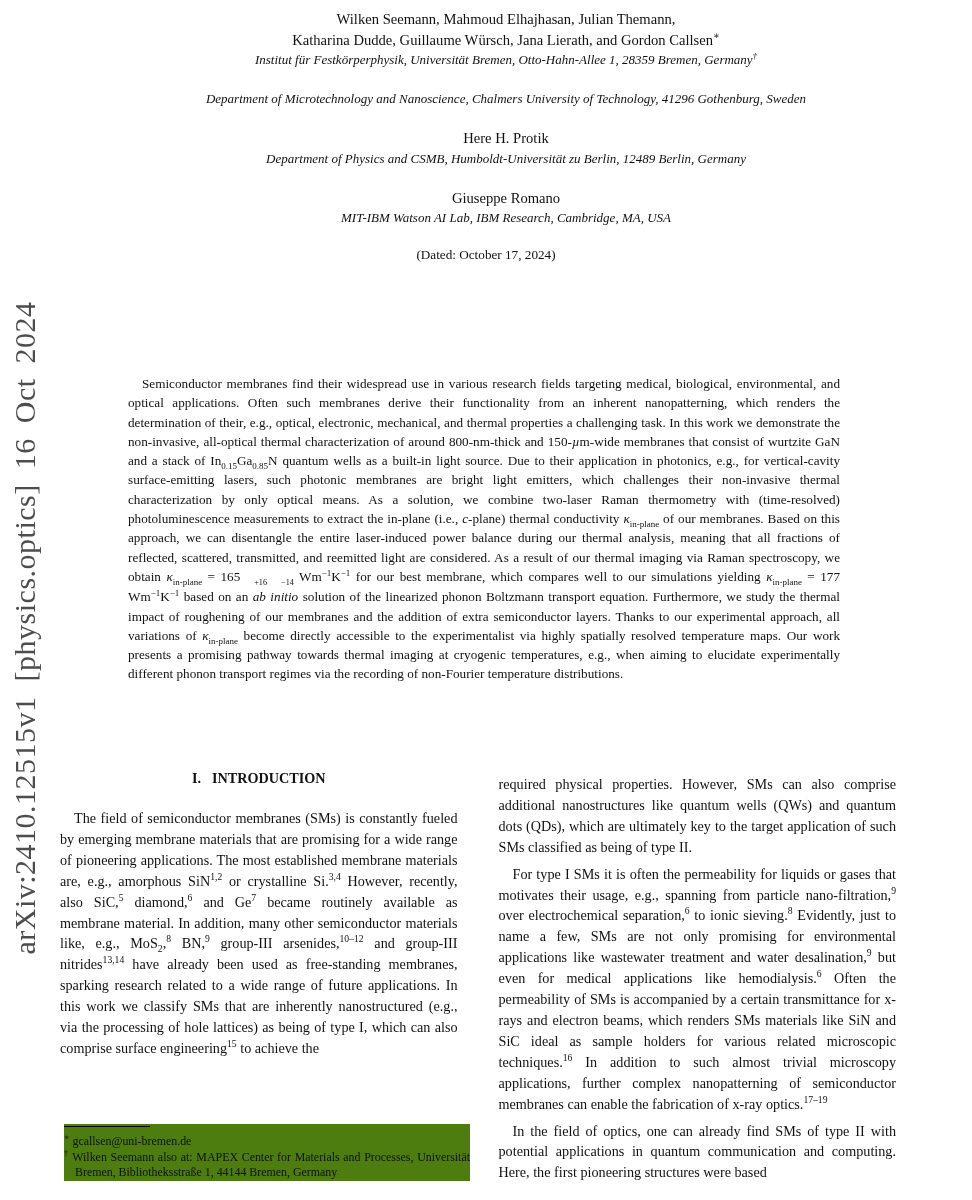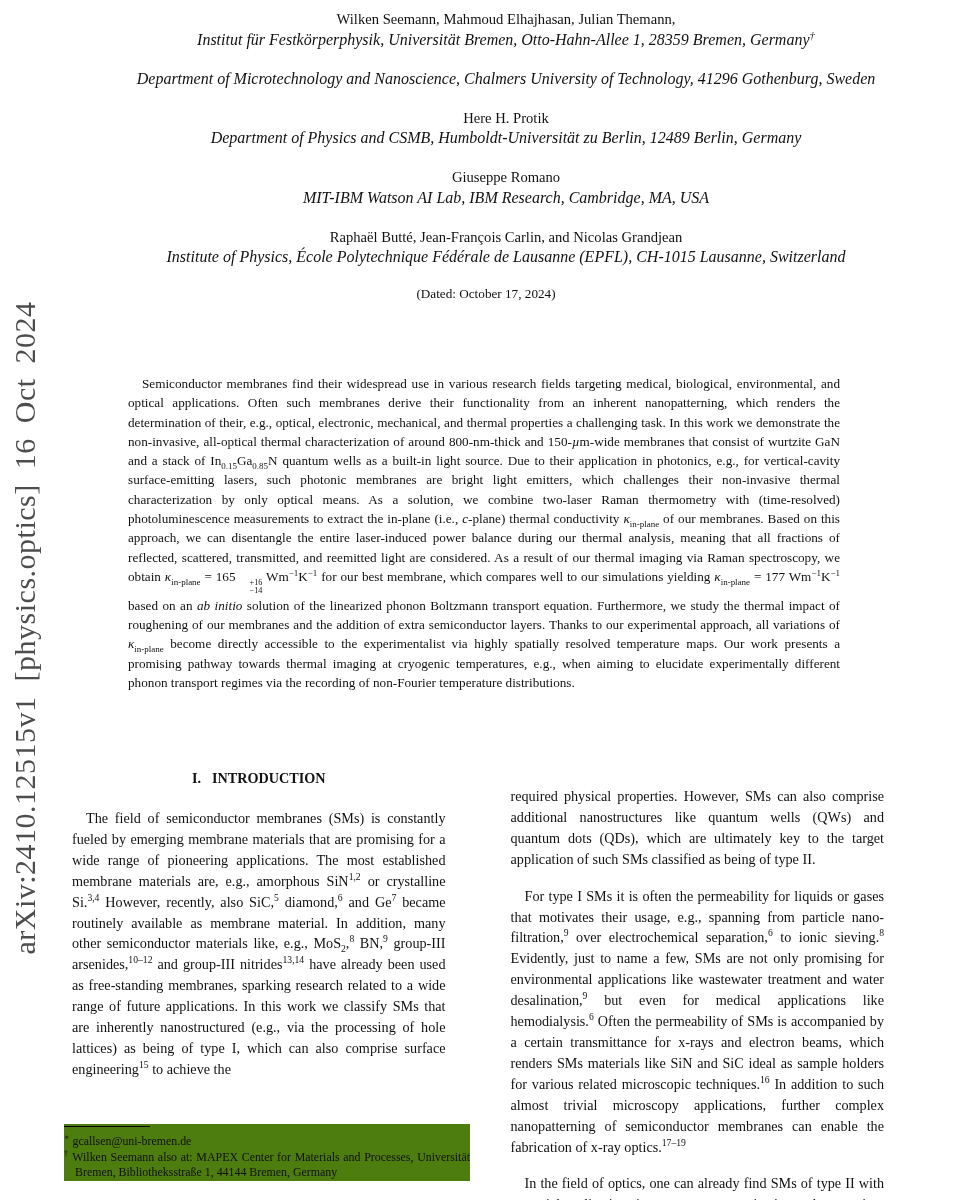--- a/index.html
+++ b/index.html
@@ -32,21 +32,21 @@
   
   .header { padding-top: 9px; text-align: center; }
   .title {
     margin: 0 0 24px 0;
     font-size: 17.5px;
     font-weight: bold;
     line-height: 22px;
   }
   .author-block { margin-bottom: 20px; padding-left: 40px; }
   .author-line { font-size: 14.6px; line-height: 20.5px; }
-  .affiliation { font-size: 16px; line-height: 19px; font-style: italic; text-align: center; }
+  .affiliation { font-size: 13px; line-height: 19px; font-style: italic; text-align: center; }
   .date-line { font-size: 13.2px; margin-top: 1px; }
 
   
   .abstract {
     position: absolute;
     top: 374px;
     left: 128px;
     width: 712px;
     font-size: 13.2px;
     line-height: 19.3px;
@@ -68,21 +68,21 @@
   .col { flex: 1 1 0; min-width: 0; }
   .section-heading {
     text-align: center;
     font-weight: bold;
     font-size: 14.2px;
     line-height: 16px;
     margin-bottom: 22px;
   }
   .heading-num { margin-right: 11px; }
   .para {
-    margin: 16px;
+    margin: 4px;
     font-size: 14.2px;
     line-height: 20.9px;
     text-align: justify;
     hyphens: auto;
     -webkit-hyphens: auto;
   }
   .para.indent { text-indent: 14px; }
   .para.spaced { margin-top: 6px; }
 
   
@@ -104,60 +104,57 @@
     line-height: 15.6px;
     text-align: justify;
     padding-left: 11px;
     text-indent: -11px;
   }
 
   sup { font-size: 0.68em; vertical-align: super; line-height: 0; }
   sub { font-size: 0.68em; vertical-align: sub; line-height: 0; }
   .supsub {
     display: inline-flex;
-    flex-direction: column;
+    flex-direction: row;
     font-size: 0.62em;
     line-height: 1.05;
     vertical-align: -0.45em;
     text-align: left;
   }
   .supsub span { display: block; }
 </style>
 </head>
 <body>
 
 <div class="page">
 
   <div class="arxiv-stamp">arXiv:2410.12515v1 [physics.optics] 16 Oct 2024</div>
 
   <div class="header">
 
     <div class="author-block">
       <div class="author-line">Wilken Seemann, Mahmoud Elhajhasan, Julian Themann,</div>
+      <div class="author-line">Katharina Dudde, Guillaume Würsch, Jana Lierath, and Gordon Callsen<sup>∗</sup></div>
       <div class="affiliation">Institut für Festkörperphysik, Universität Bremen, Otto-Hahn-Allee 1, 28359 Bremen, Germany<sup>†</sup></div>
     </div>
 
     <div class="author-block">
       <div class="affiliation">Department of Microtechnology and Nanoscience, Chalmers University of Technology, 41296 Gothenburg, Sweden</div>
     </div>
 
     <div class="author-block">
       <div class="author-line">Here H. Protik</div>
       <div class="affiliation">Department of Physics and CSMB, Humboldt-Universität zu Berlin, 12489 Berlin, Germany</div>
     </div>
 
     <div class="author-block">
       <div class="author-line">Giuseppe Romano</div>
       <div class="affiliation">MIT-IBM Watson AI Lab, IBM Research, Cambridge, MA, USA</div>
     </div>
 
-    <div class="author-block">
-      <div class="author-line">Raphaël Butté, Jean-François Carlin, and Nicolas Grandjean</div>
-      <div class="affiliation">Institute of Physics, École Polytechnique Fédérale de Lausanne (EPFL), CH-1015 Lausanne, Switzerland</div>
-    </div>
 
     <div class="date-line">(Dated: October 17, 2024)</div>
   </div>
 
   <div class="abstract">Semiconductor membranes find their widespread use in various research fields targeting medical, biological, environmental, and optical applications. Often such membranes derive their functionality from an inherent nanopatterning, which renders the determination of their, e.g., optical, electronic, mechanical, and thermal properties a challenging task. In this work we demonstrate the non-invasive, all-optical thermal characterization of around 800-nm-thick and 150-<i>µ</i>m-wide membranes that consist of wurtzite GaN and a stack of In<sub>0.15</sub>Ga<sub>0.85</sub>N quantum wells as a built-in light source. Due to their application in photonics, e.g., for vertical-cavity surface-emitting lasers, such photonic membranes are bright light emitters, which challenges their non-invasive thermal characterization by only optical means. As a solution, we combine two-laser Raman thermometry with (time-resolved) photoluminescence measurements to extract the in-plane (i.e., <i>c</i>-plane) thermal conductivity <i>κ</i><sub>in-plane</sub> of our membranes. Based on this approach, we can disentangle the entire laser-induced power balance during our thermal analysis, meaning that all fractions of reflected, scattered, transmitted, and reemitted light are considered. As a result of our thermal imaging via Raman spectroscopy, we obtain <i>κ</i><sub>in-plane</sub> = 165<span class="supsub">
         <span>+16</span>
         <span>−14</span>
       </span> Wm<sup>−1</sup>K<sup>−1</sup> for our best membrane, which compares well to our simulations yielding <i>κ</i><sub>in-plane</sub> = 177 Wm<sup>−1</sup>K<sup>−1</sup> based on an <i>ab initio</i> solution of the linearized phonon Boltzmann transport equation. Furthermore, we study the thermal impact of roughening of our membranes and the addition of extra semiconductor layers. Thanks to our experimental approach, all variations of <i>κ</i><sub>in-plane</sub> become directly accessible to the experimentalist via highly spatially resolved temperature maps. Our work presents a promising pathway towards thermal imaging at cryogenic temperatures, e.g., when aiming to elucidate experimentally different phonon transport regimes via the recording of non-Fourier temperature distributions.</div>
 
   <div class="columns">

